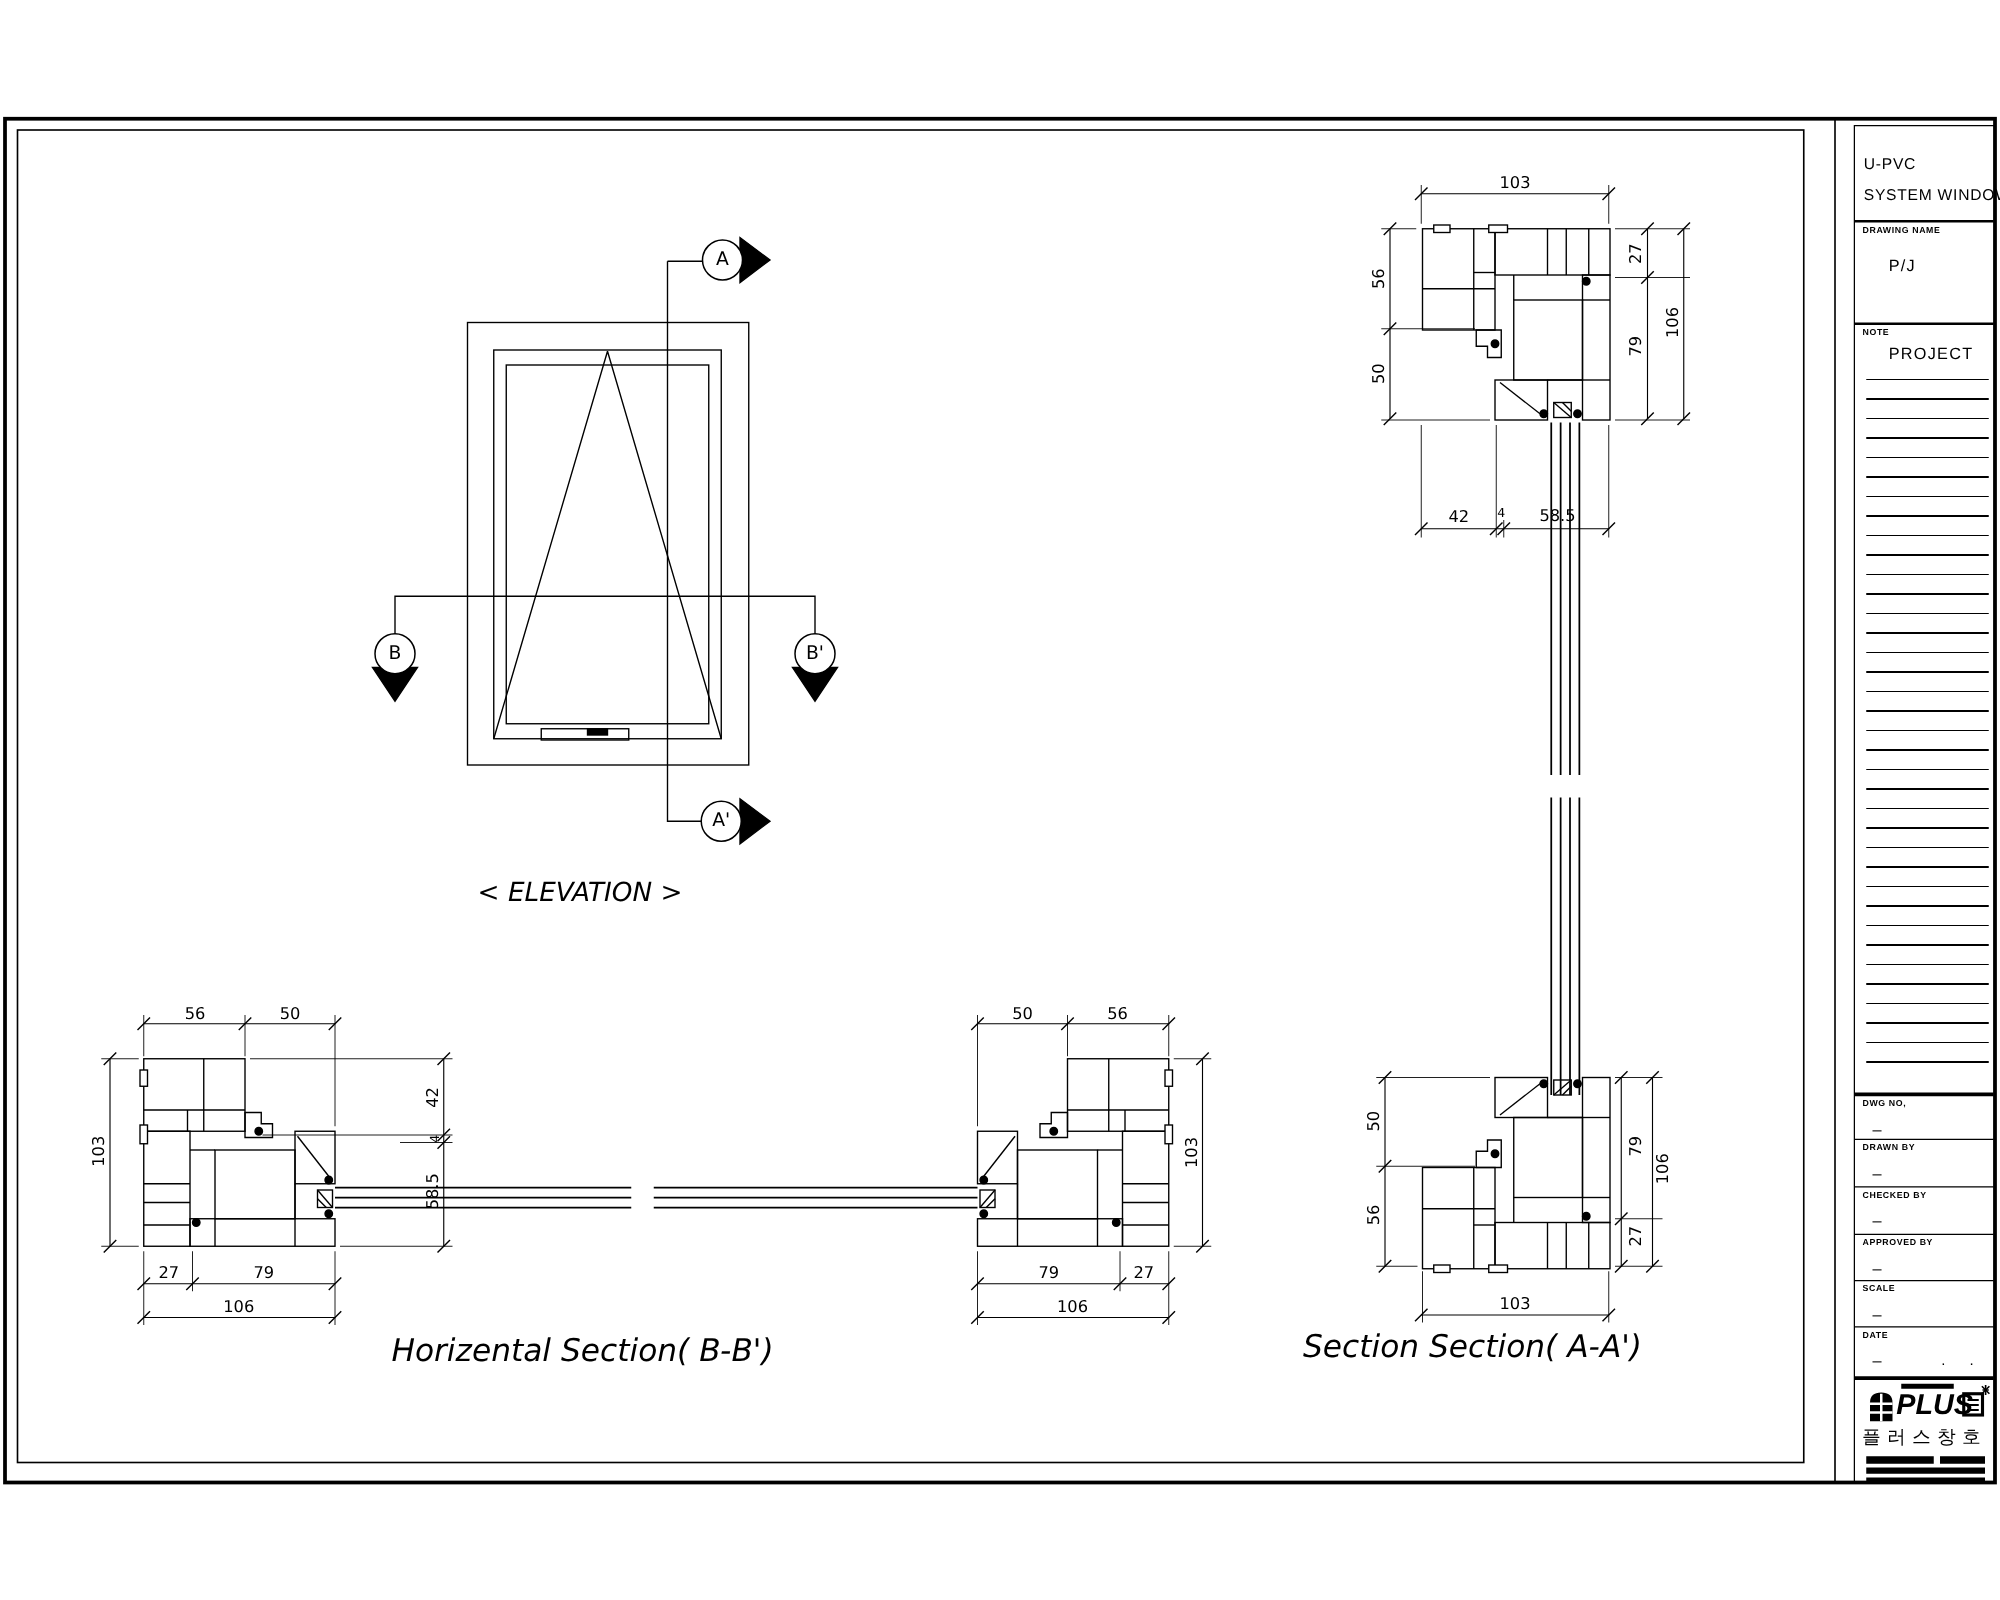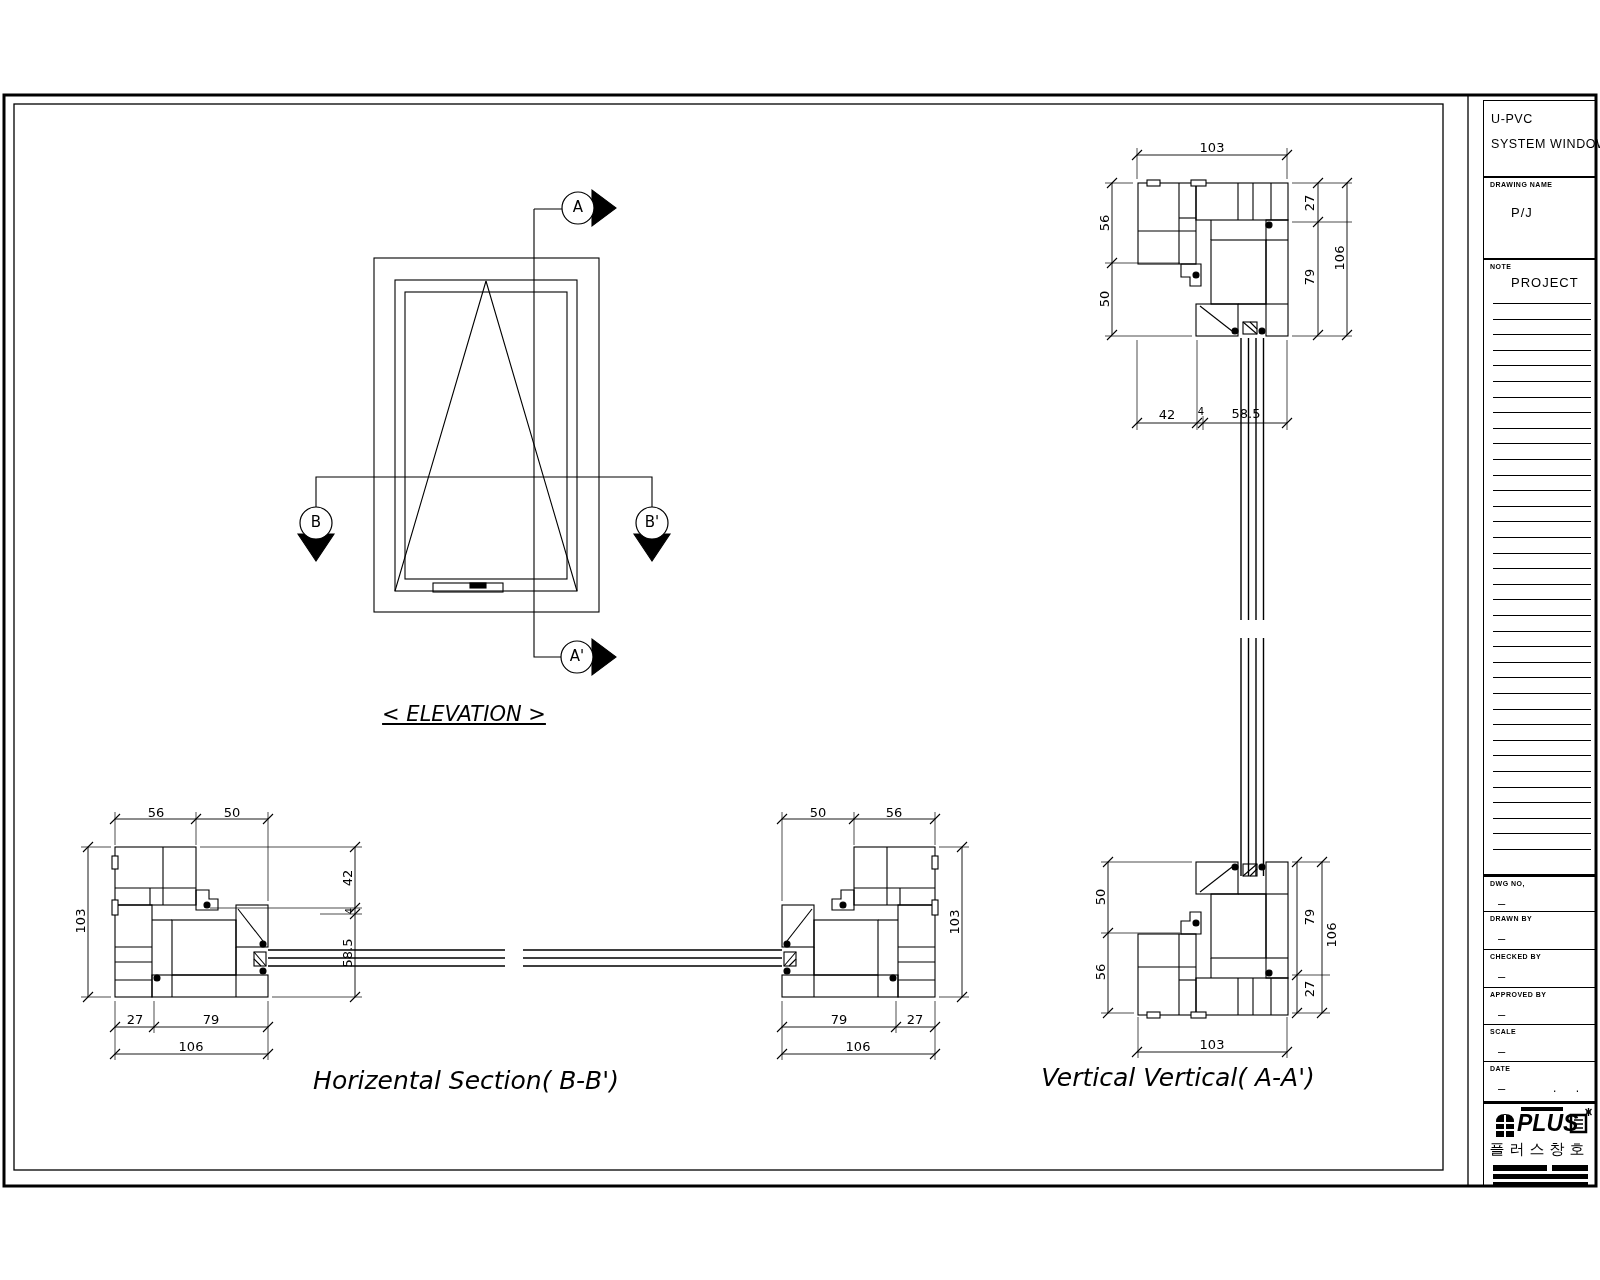--- a/index.html
+++ b/index.html
@@ -6,21 +6,21 @@
   .sheet{position:relative;width:1600px;height:1280px;background:#fff;overflow:hidden;
          font-family:"Liberation Sans",sans-serif;color:#000;}
   svg{position:absolute;left:0;top:0;}
   .dim{position:absolute;font-size:13px;white-space:nowrap;transform:translate(-50%,-50%);
        font-family:"DejaVu Sans",sans-serif;}
   .rot{transform:translate(-50%,-50%) rotate(-90deg);}
   .small{font-size:10px;}
   .marker{position:absolute;font-size:15px;transform:translate(-50%,-50%);font-family:"DejaVu Sans",sans-serif;}
   .caption{position:absolute;font-size:25px;font-style:italic;transform:translate(-50%,-50%);
            white-space:nowrap;font-family:"DejaVu Sans",sans-serif;}
-  .cap-big{font-size:21px;text-decoration:underline;}
+  .cap-big{font-size:21px;}
   
   .tb{position:absolute;left:1483px;top:100px;width:113px;height:1086px;
       border:1.6px solid #000;box-sizing:border-box;}
   .tb-sec{position:absolute;left:0;width:100%;box-sizing:border-box;}
   .tb-label{position:absolute;left:6px;top:3px;font-size:7px;font-weight:bold;letter-spacing:.5px;white-space:nowrap;}
   .tb-value{position:absolute;left:27px;font-size:13px;letter-spacing:1px;white-space:nowrap;}
   .prod-line{position:absolute;left:7px;font-size:12.5px;letter-spacing:.6px;white-space:nowrap;}
   .ruled{position:absolute;left:9px;top:43px;width:98px;height:560px;
          background:repeating-linear-gradient(to bottom,#000 0 1px,transparent 1px 15.6px);}
   .fbox{position:absolute;left:0;width:100%;border-top:1px solid #000;box-sizing:border-box;}
@@ -178,21 +178,21 @@
     </g>
   </svg>
 
   <div class="marker" style="left:578px;top:207px">A</div>
   <div class="marker" style="left:577px;top:656px">A'</div>
   <div class="marker" style="left:316px;top:522px">B</div>
   <div class="marker" style="left:652px;top:522px">B'</div>
 
   <div class="caption cap-big" style="left:464px;top:714px">&lt; ELEVATION &gt;</div>
   <div class="caption" style="left:466px;top:1080px">Horizental Section( B-B')</div>
-  <div class="caption" style="left:1178px;top:1077px">Vertical Vertical( A-A')</div>
+  <div class="caption" style="left:1178px;top:1077px">Section Section( A-A')</div>
 
   <div class="dim" style="left:156px;top:812px">56</div>
   <div class="dim" style="left:232px;top:812px">50</div>
   <div class="dim rot" style="left:80px;top:921px">103</div>
   <div class="dim rot" style="left:347px;top:878px">42</div>
   <div class="dim rot small" style="left:349px;top:911px">4</div>
   <div class="dim rot" style="left:347px;top:953px">58.5</div>
   <div class="dim" style="left:135px;top:1019px">27</div>
   <div class="dim" style="left:211px;top:1019px">79</div>
   <div class="dim" style="left:191px;top:1046px">106</div>
@@ -215,21 +215,21 @@
   <div class="dim" style="left:1246px;top:413px">58.5</div>
 
   <div class="dim rot" style="left:1100px;top:897px">50</div>
   <div class="dim rot" style="left:1100px;top:972px">56</div>
   <div class="dim rot" style="left:1309px;top:917px">79</div>
   <div class="dim rot" style="left:1309px;top:989px">27</div>
   <div class="dim rot" style="left:1331px;top:935px">106</div>
   <div class="dim" style="left:1212px;top:1044px">103</div>
 
   <div class="tb">
-    <div class="tb-sec" style="top:0;height:75px">
+    <div class="tb-sec" style="top:12px;height:75px">
       <div class="prod-line" style="top:11px">U-PVC</div>
       <div class="prod-line" style="top:36px">SYSTEM WINDOWS</div>
     </div>
     <div class="tb-sec" style="top:75px;height:82px;border-top:2.5px solid #000">
       <div class="tb-label">DRAWING NAME</div>
       <div class="tb-value" style="top:27px">P/J</div>
     </div>
     <div class="tb-sec" style="top:157px;height:464px;border-top:2.5px solid #000">
       <div class="tb-label">NOTE</div>
       <div class="tb-value" style="top:15px">PROJECT</div>

